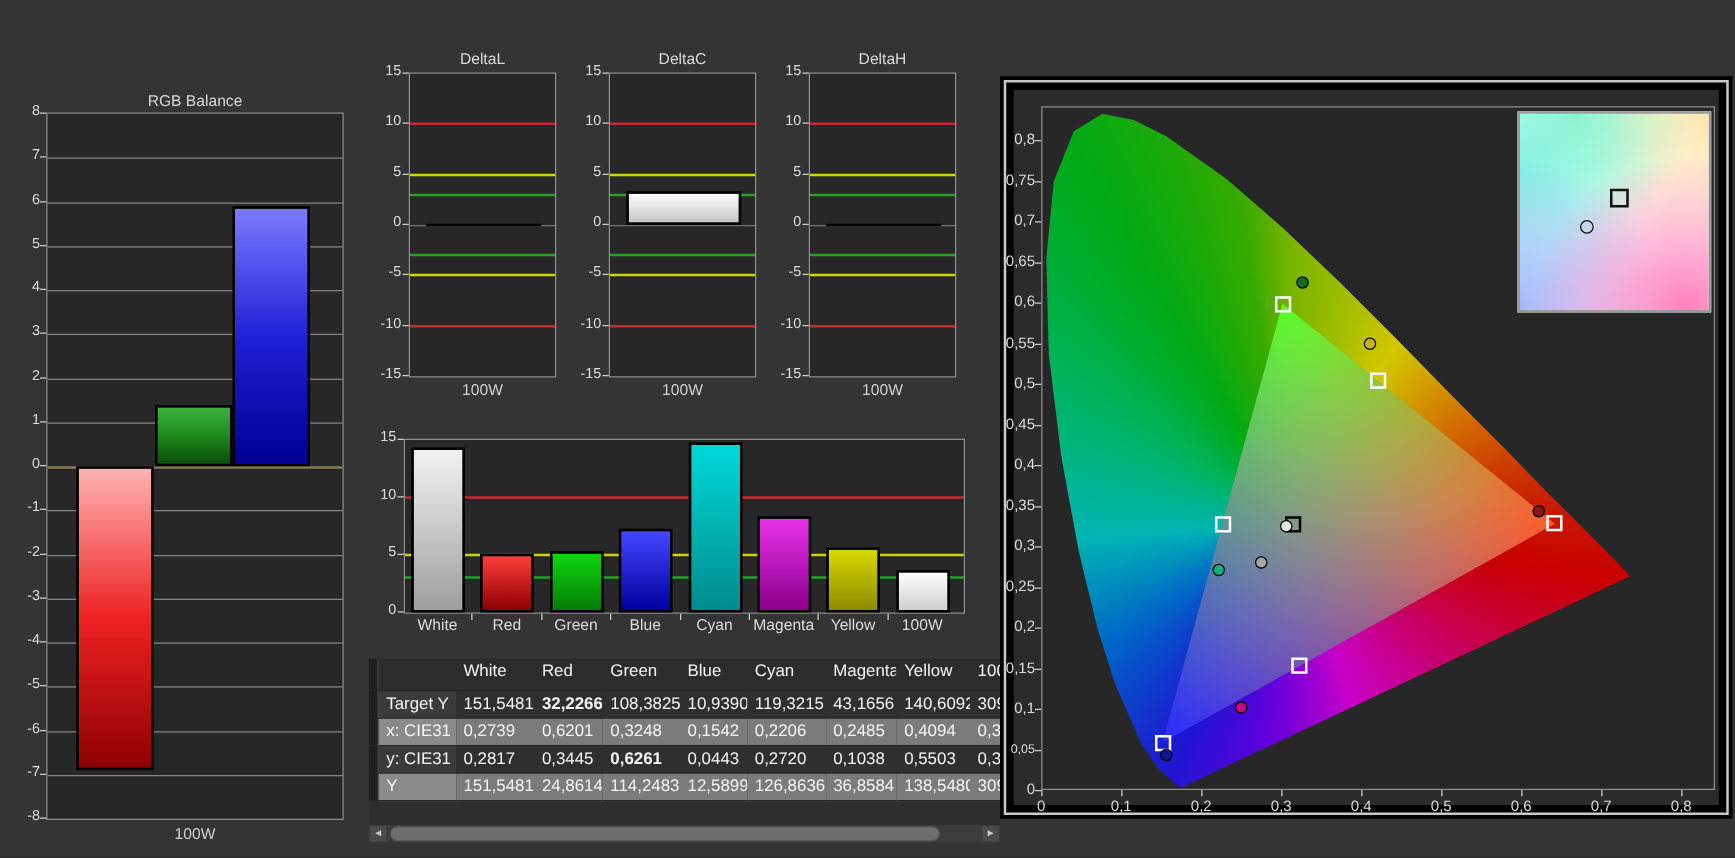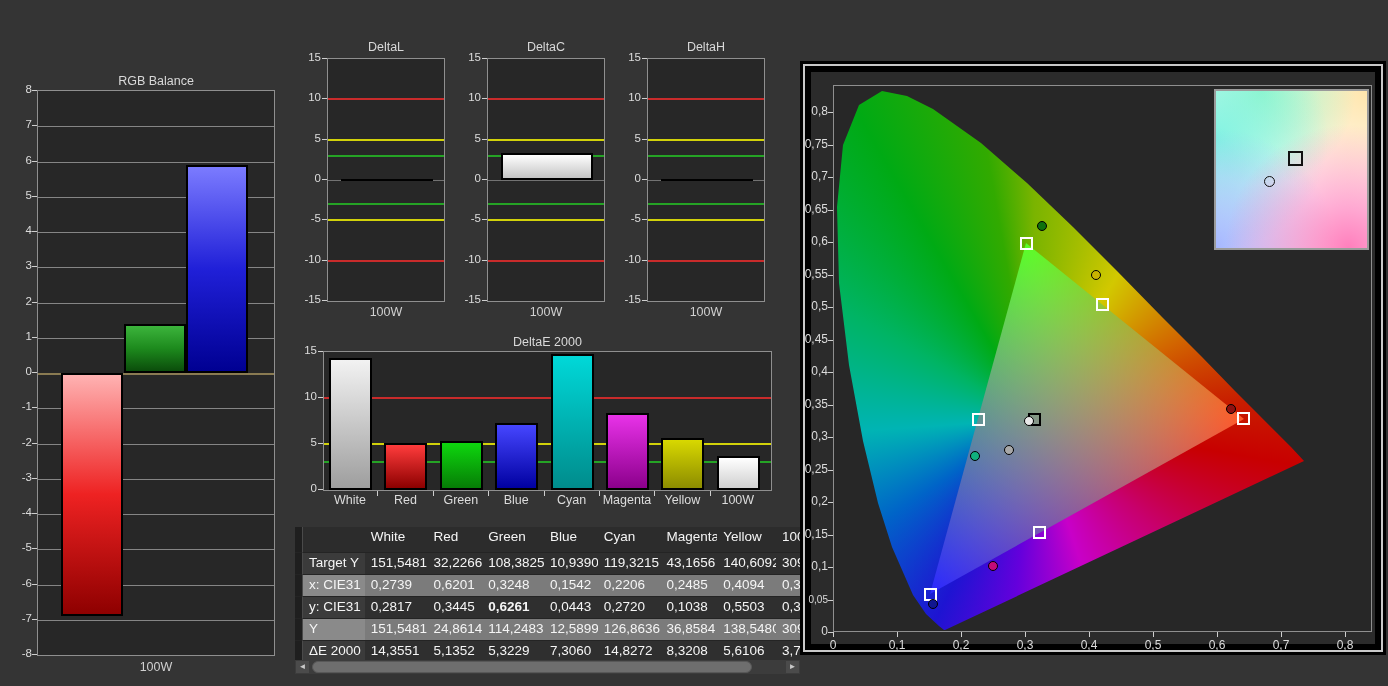--- a/index.html
+++ b/index.html
@@ -119,21 +119,20 @@
       <div class="limitline" style="top: 39.3333px; height: 2px; background: rgb(201, 43, 43);"></div>
       <div class="limitline" style="top: 200.667px; height: 2px; background: rgb(201, 43, 43);"></div>
       <div class="limitline" style="top: 79.6667px; height: 2px; background: rgb(210, 210, 10);"></div>
       <div class="limitline" style="top: 160.333px; height: 2px; background: rgb(210, 210, 10);"></div>
       <div class="limitline" style="top: 95.8px; height: 2px; background: rgb(37, 163, 37);"></div>
       <div class="limitline" style="top: 144.2px; height: 2px; background: rgb(37, 163, 37);"></div>
       <div style="position: absolute; left: 13px; top: 120px; width: 92px; height: 2px; background: rgb(0, 0, 0);"></div>
     </div>
   <div class="xlabel" style="left:647px;top:305px;width:118px;">100W</div>
 
-  <div class="chart-title" style="left:323px;top:335px;width:449px;">DeltaE 2000</div>
   <div class="frame" id="de-frame" style="left:323px;top:351px;width:449px;height:140px;">
       <div class="limitline" style="top: 109.4px; height: 2px; background: rgb(37, 163, 37);"></div>
       <div class="limitline" style="top: 91px; height: 2px; background: rgb(210, 210, 10);"></div>
       <div class="limitline" style="top: 45px; height: 2px; background: rgb(201, 43, 43);"></div>
       <div class="bar" style="left: 5px; top: 5.93308px; width: 43px; height: 132.067px; background: linear-gradient(rgb(242, 242, 242), rgb(158, 158, 158));"></div>
       <div class="bar" style="left: 60.4px; top: 90.7562px; width: 43px; height: 47.2438px; background: linear-gradient(rgb(255, 60, 60), rgb(140, 0, 0));"></div>
       <div class="bar" style="left: 115.8px; top: 89.0293px; width: 43px; height: 48.9707px; background: linear-gradient(rgb(14, 214, 14), rgb(6, 125, 6));"></div>
       <div class="bar" style="left: 171.2px; top: 70.7848px; width: 43px; height: 67.2152px; background: linear-gradient(rgb(70, 70, 255), rgb(0, 0, 160));"></div>
       <div class="bar" style="left: 226.6px; top: 1.58976px; width: 43px; height: 136.41px; background: linear-gradient(rgb(0, 216, 216), rgb(0, 140, 140));"></div>
       <div class="bar" style="left: 282px; top: 61.4486px; width: 43px; height: 76.5514px; background: linear-gradient(rgb(232, 50, 232), rgb(140, 0, 140));"></div>
@@ -151,21 +150,21 @@
         <div class="t-cell" style="width: 54px; background: rgb(44, 44, 44); font-weight: 400;">Blue</div>
         <div class="t-cell" style="width: 63px; background: rgb(44, 44, 44); font-weight: 400;">Cyan</div>
         <div class="t-cell" style="width: 57px; background: rgb(44, 44, 44); font-weight: 400;">Magenta</div>
         <div class="t-cell" style="width: 59px; background: rgb(44, 44, 44); font-weight: 400;">Yellow</div>
         <div class="t-cell" style="width: 24px; background: rgb(44, 44, 44); font-weight: 400;">100W</div>
       </div>
       <div class="t-row" style="top: 26px; height: 22px;">
         <div class="t-cell rowhdr-strip" style="width: 8px; font-weight: 400;"></div>
         <div class="t-cell" style="width: 62px; background: rgb(59, 59, 59); font-weight: 400;">Target Y</div>
         <div class="t-cell" style="width: 63px; background: rgb(47, 47, 47); font-weight: 400;">151,5481</div>
-        <div class="t-cell" style="width: 55px; background: rgb(47, 47, 47); font-weight: 400;">32,2266</div>
+        <div class="t-cell" style="width: 55px; background: rgb(47, 47, 47); font-weight: 700;">32,2266</div>
         <div class="t-cell" style="width: 62px; background: rgb(47, 47, 47); font-weight: 400;">108,3825</div>
         <div class="t-cell" style="width: 54px; background: rgb(47, 47, 47); font-weight: 400;">10,9390</div>
         <div class="t-cell" style="width: 63px; background: rgb(47, 47, 47); font-weight: 400;">119,3215</div>
         <div class="t-cell" style="width: 57px; background: rgb(47, 47, 47); font-weight: 400;">43,1656</div>
         <div class="t-cell" style="width: 59px; background: rgb(47, 47, 47); font-weight: 400;">140,6092</div>
         <div class="t-cell" style="width: 24px; background: rgb(47, 47, 47); font-weight: 400;">309</div>
       </div>
       <div class="t-row" style="top: 48px; height: 22px;">
         <div class="t-cell rowhdr-strip" style="width: 8px; font-weight: 400;"></div>
         <div class="t-cell" style="width: 62px; background: rgb(138, 138, 138); font-weight: 400;">x: CIE31</div>
@@ -194,32 +193,20 @@
         <div class="t-cell rowhdr-strip" style="width: 8px; font-weight: 400;"></div>
         <div class="t-cell" style="width: 62px; background: rgb(138, 138, 138); font-weight: 400;">Y</div>
         <div class="t-cell" style="width: 63px; background: rgb(123, 123, 123); font-weight: 400;">151,5481</div>
         <div class="t-cell" style="width: 55px; background: rgb(123, 123, 123); font-weight: 400;">24,8614</div>
         <div class="t-cell" style="width: 62px; background: rgb(123, 123, 123); font-weight: 400;">114,2483</div>
         <div class="t-cell" style="width: 54px; background: rgb(123, 123, 123); font-weight: 400;">12,5899</div>
         <div class="t-cell" style="width: 63px; background: rgb(123, 123, 123); font-weight: 400;">126,8636</div>
         <div class="t-cell" style="width: 57px; background: rgb(123, 123, 123); font-weight: 400;">36,8584</div>
         <div class="t-cell" style="width: 59px; background: rgb(123, 123, 123); font-weight: 400;">138,5480</div>
         <div class="t-cell" style="width: 24px; background: rgb(123, 123, 123); font-weight: 400;">309</div>
-      </div>
-      <div class="t-row" style="top: 114px; height: 22px;">
-        <div class="t-cell rowhdr-strip" style="width: 8px; font-weight: 400;"></div>
-        <div class="t-cell" style="width: 62px; background: rgb(59, 59, 59); font-weight: 400;">ΔE 2000</div>
-        <div class="t-cell" style="width: 63px; background: rgb(47, 47, 47); font-weight: 400;">14,3551</div>
-        <div class="t-cell" style="width: 55px; background: rgb(47, 47, 47); font-weight: 400;">5,1352</div>
-        <div class="t-cell" style="width: 62px; background: rgb(47, 47, 47); font-weight: 400;">5,3229</div>
-        <div class="t-cell" style="width: 54px; background: rgb(47, 47, 47); font-weight: 400;">7,3060</div>
-        <div class="t-cell" style="width: 63px; background: rgb(47, 47, 47); font-weight: 400;">14,8272</div>
-        <div class="t-cell" style="width: 57px; background: rgb(47, 47, 47); font-weight: 400;">8,3208</div>
-        <div class="t-cell" style="width: 59px; background: rgb(47, 47, 47); font-weight: 400;">5,6106</div>
-        <div class="t-cell" style="width: 24px; background: rgb(47, 47, 47); font-weight: 400;">3,7</div>
       </div>
     </div>
   <div id="hscroll">
     <div class="sb-btn" style="left:1px;">◄</div>
     <div class="sb-thumb"></div>
     <div class="sb-btn" style="right:1px;">►</div>
   </div>
 
   <div class="cie-outer">
     <div class="cie-border">

